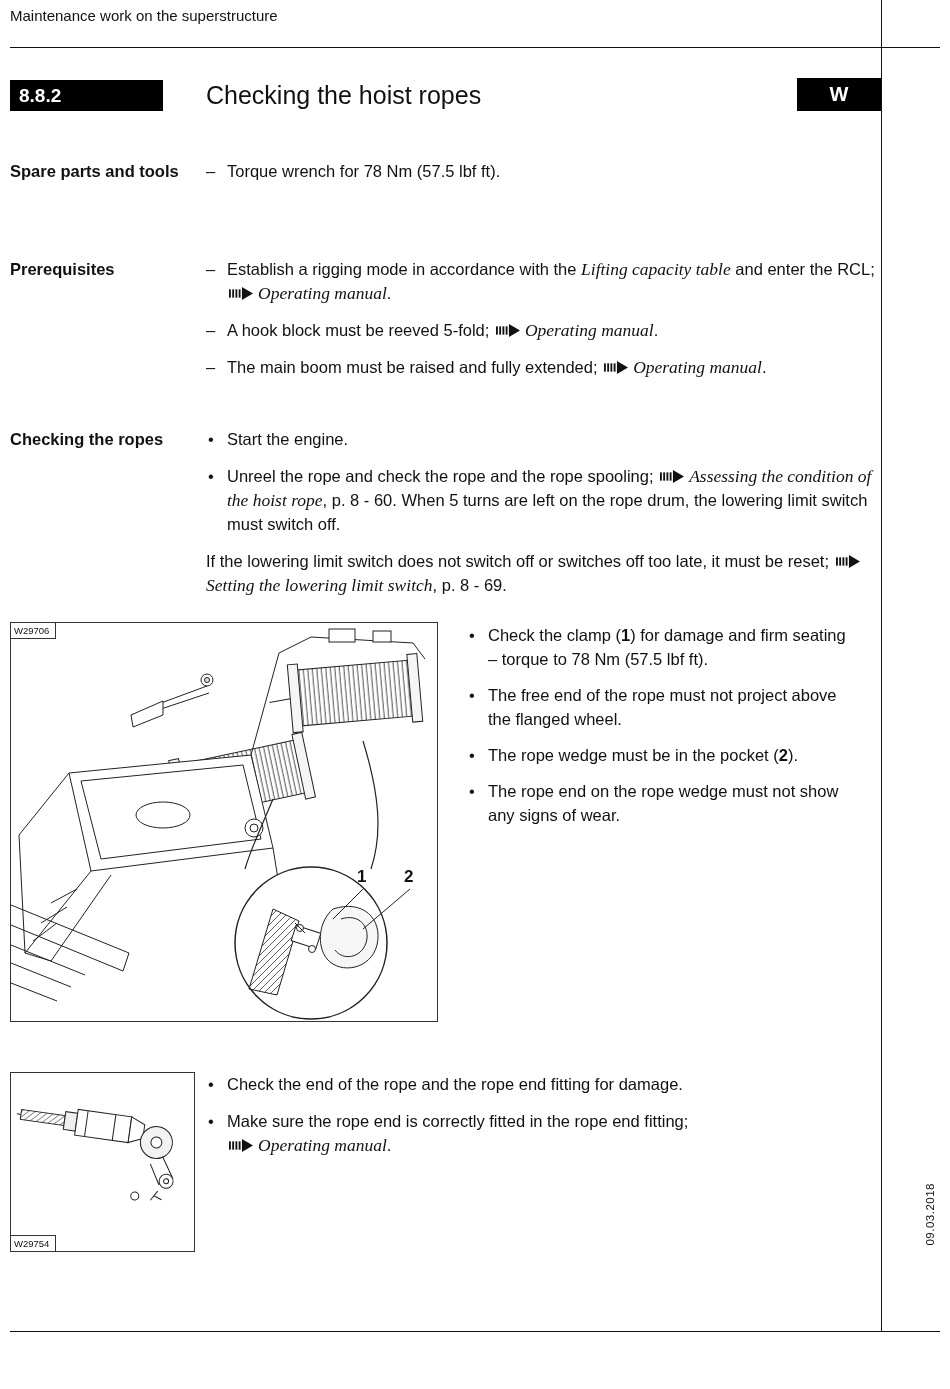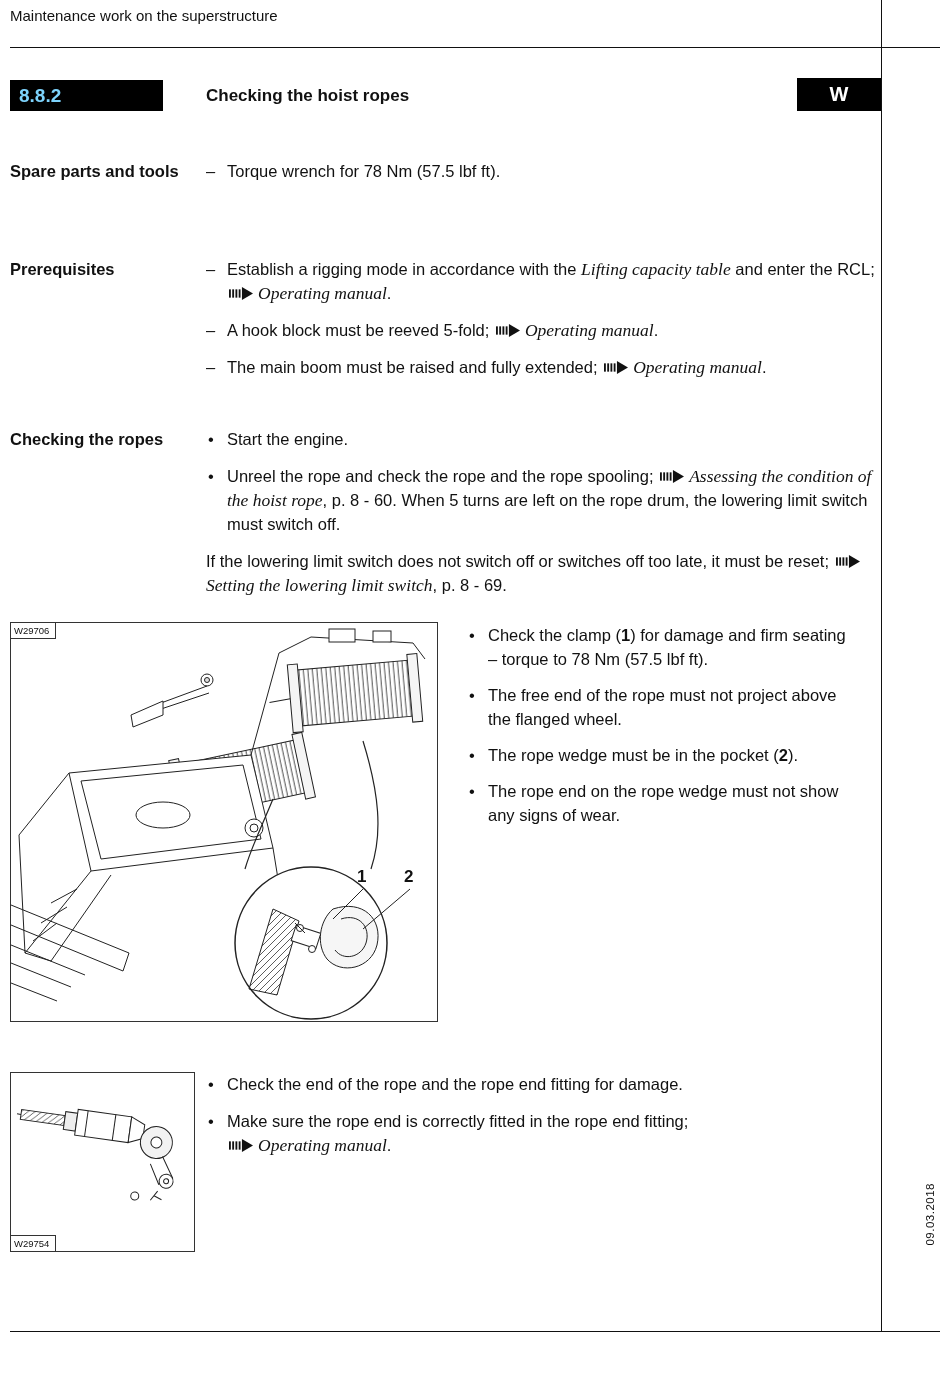--- a/index.html
+++ b/index.html
@@ -12,24 +12,24 @@
     color: #111111;
     font-family: "Liberation Sans", sans-serif;
     overflow: hidden;
     margin: 0 auto;
   }
   .hdr { position: absolute; left: 10px; top: 5px; font-size: 15px; line-height: 21px; }
   .rule-top { position: absolute; left: 10px; top: 47px; width: 930px; height: 1px; background: #111; }
   .vrule { position: absolute; left: 881px; top: 0; width: 1px; height: 1331px; background: #111; }
   .secnum {
     position: absolute; left: 10px; top: 80px; width: 153px; height: 31px;
-    background: #000; color: #7dd3fc; font-size: 19px; font-weight: bold;
+    background: #000; color: #ffffff; font-size: 19px; font-weight: bold;
     line-height: 31px; padding-left: 9px;
   }
-  .sectitle { position: absolute; left: 206px; top: 80px; font-size: 17px; font-weight: bold; line-height: 31px; }
+  .sectitle { position: absolute; left: 206px; top: 80px; font-size: 25px; font-weight: normal; line-height: 31px; }
   .badge {
     position: absolute; left: 797px; top: 78px; width: 84px; height: 33px;
     background: #000; color: #fff; font-size: 20px; font-weight: bold;
     text-align: center; line-height: 33px;
   }
   .side-label { position: absolute; left: 10px; width: 172px; font-weight: bold; font-size: 16.5px; line-height: 24px; }
   .content { position: absolute; left: 206px; width: 676px; font-size: 16.5px; line-height: 24px; }
   .item { position: relative; padding-left: 21px; margin-bottom: 13px; }
   .item:last-child { margin-bottom: 0; }
   .item.dash::before { content: "\2013"; position: absolute; left: 0; top: 0; }

